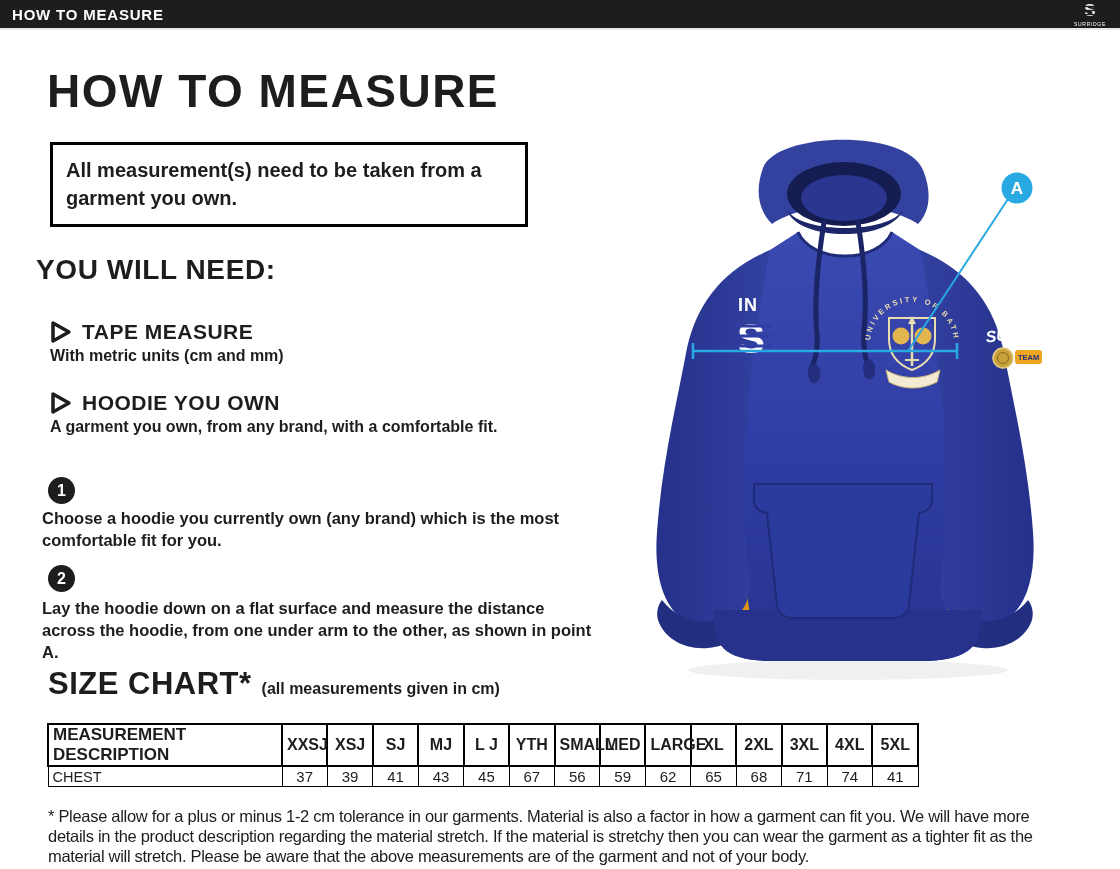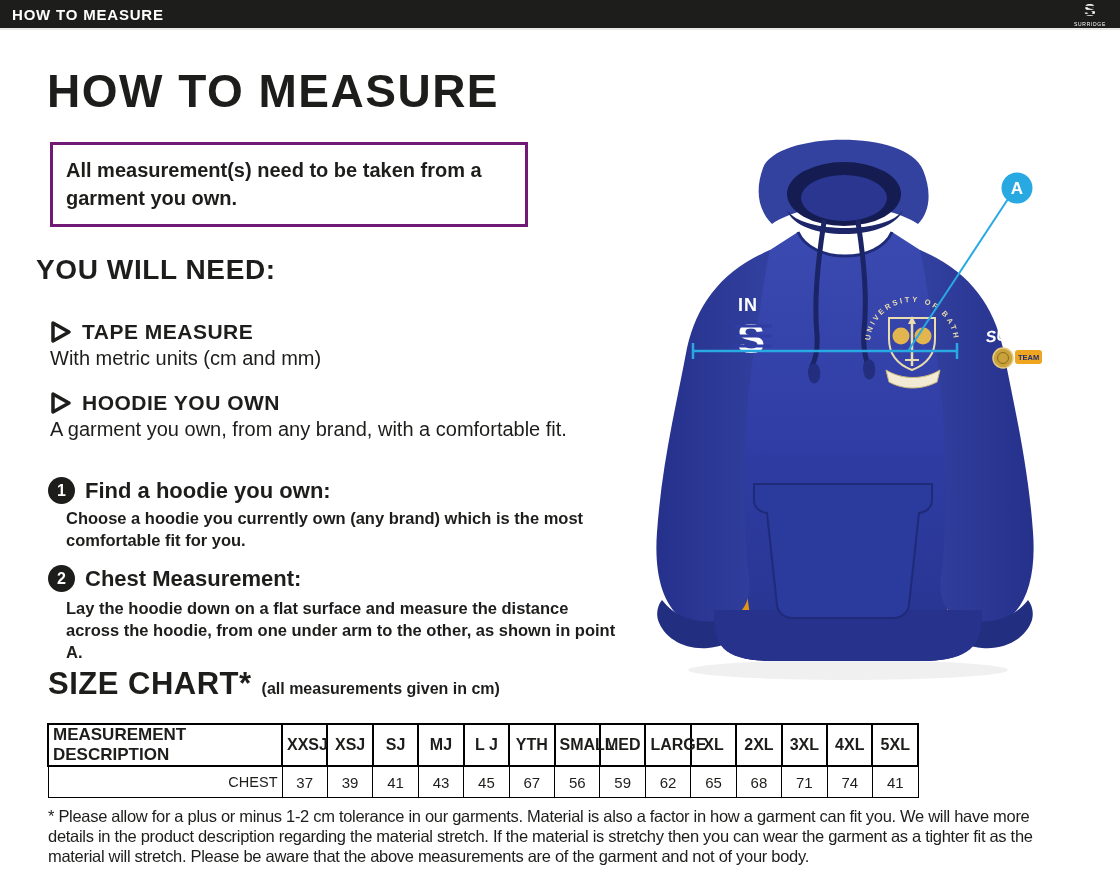--- a/index.html
+++ b/index.html
@@ -14,57 +14,57 @@
     background:#1d1d1b;display:flex;align-items:center;justify-content:space-between;
     padding:0 12px;box-sizing:border-box;border-bottom:2px solid #e9e9e7;
   }
   .topbar-title{color:#fff;font-weight:bold;font-size:15px;letter-spacing:0.8px;}
   .topbar-logo{display:flex;align-items:center;}
   
   .main-heading{position:absolute;left:47px;top:64px;margin:0;font-size:46px;font-weight:bold;letter-spacing:1.5px;}
   
   .notice-box{
     position:absolute;left:50px;top:142px;width:446px;
-    border:3px solid #701a75;padding:11px 13px;
+    border:3px solid #000000;padding:11px 13px;
     font-size:20px;font-weight:bold;line-height:1.42;
   }
   .ywn-title{position:absolute;left:36px;top:254px;font-size:28px;font-weight:bold;letter-spacing:0.6px;}
   .need-item{position:absolute;left:50px;display:flex;align-items:center;gap:10px;}
   .need-item .title{font-size:21px;font-weight:bold;letter-spacing:0.5px;}
-  .need-desc{position:absolute;left:50px;font-size:20px;font-weight:normal;}
+  .need-desc{position:absolute;left:50px;font-size:16px;font-weight:bold;}
   .item1{top:320px;text-align:right;} .desc1{top:347px;}
   .item2{top:391px;} .desc2{top:418px;}
   
   .step-head{position:absolute;left:48px;display:flex;align-items:center;gap:10px;}
   .step-num{
     width:27px;height:27px;border-radius:50%;background:#1d1d1b;color:#fff;
     font-weight:bold;font-size:16px;display:flex;align-items:center;justify-content:center;flex:0 0 27px;
   }
   .step-title{font-size:22px;font-weight:bold;}
-  .step-desc{position:absolute;left:66px;width:560px;font-size:16.5px;font-weight:bold;line-height:1.33;}
+  .step-desc{position:absolute;left:42px;width:560px;font-size:16.5px;font-weight:bold;line-height:1.33;}
   .step1-head{top:477px;} .step1-desc{top:508px;}
   .step2-head{top:565px;} .step2-desc{top:598px;}
   
   .size-chart-head{position:absolute;left:48px;top:666px;display:flex;align-items:flex-end;gap:10px;}
   .size-chart-title{font-size:31px;font-weight:bold;letter-spacing:0.5px;}
   .size-chart-sub{font-size:16px;font-weight:bold;padding-bottom:4px;}
   table.size-table{
     position:absolute;left:47px;top:723px;width:872px;
     border-collapse:collapse;table-layout:fixed;
   }
   .size-table th,.size-table td{border:1px solid #000;box-sizing:border-box;}
   .size-table thead th{
     border-width:2px;font-size:16px;font-weight:bold;height:30px;padding:0 4px;text-align:center;
   }
   .size-table thead th.desc-col{font-size:17px;text-align:left;}
   .size-table .metric-label{
     border-width:2px;font-weight:bold;font-size:12.5px;text-align:left;padding:1px 4px;height:20px;
   }
   .size-table .metric-empty{height:20px;}
-  .size-table .chest-label{font-size:14.5px;text-align:right;padding:7px 4px;height:20px;}
+  .size-table .chest-label{font-size:14.5px;text-align:left;padding:1px 4px;height:20px;}
   .size-table .chest-val{font-size:15px;text-align:center;height:20px;}
   
   .footnote{
     position:absolute;left:48px;top:806px;width:1024px;
     font-size:16.5px;line-height:1.22;letter-spacing:-0.3px;
   }
   
   .hoodie-figure{position:absolute;left:600px;top:110px;width:520px;height:580px;}
 </style>
 </head>
@@ -100,27 +100,25 @@
 <div class="need-item item2">
   <svg width="22" height="24" viewBox="0 0 22 24">
     <path d="M3,3 L19,12 L3,21 Z" fill="#ffffff" stroke="#1d1d1b" stroke-width="3.5" stroke-linejoin="round"></path>
   </svg>
   <span class="title">HOODIE YOU OWN</span>
 </div>
 <div class="need-desc desc2">A garment you own, from any brand, with a comfortable fit.</div>
 
 <div class="step-head step1-head">
   <span class="step-num">1</span>
-  <span class="step-title">Find a hoodie you own:</span>
 </div>
 <div class="step-desc step1-desc">Choose a hoodie you currently own (any brand) which is the most comfortable fit for you.</div>
 
 <div class="step-head step2-head">
   <span class="step-num">2</span>
-  <span class="step-title">Chest Measurement:</span>
 </div>
 <div class="step-desc step2-desc">Lay the hoodie down on a flat surface and measure the distance across the hoodie, from one under arm to the other, as shown in point A.</div>
 
 <div class="size-chart-head">
   <span class="size-chart-title">SIZE CHART*</span>
   <span class="size-chart-sub">(all measurements given in cm)</span>
 </div>
 
 <table class="size-table">
   <colgroup>

